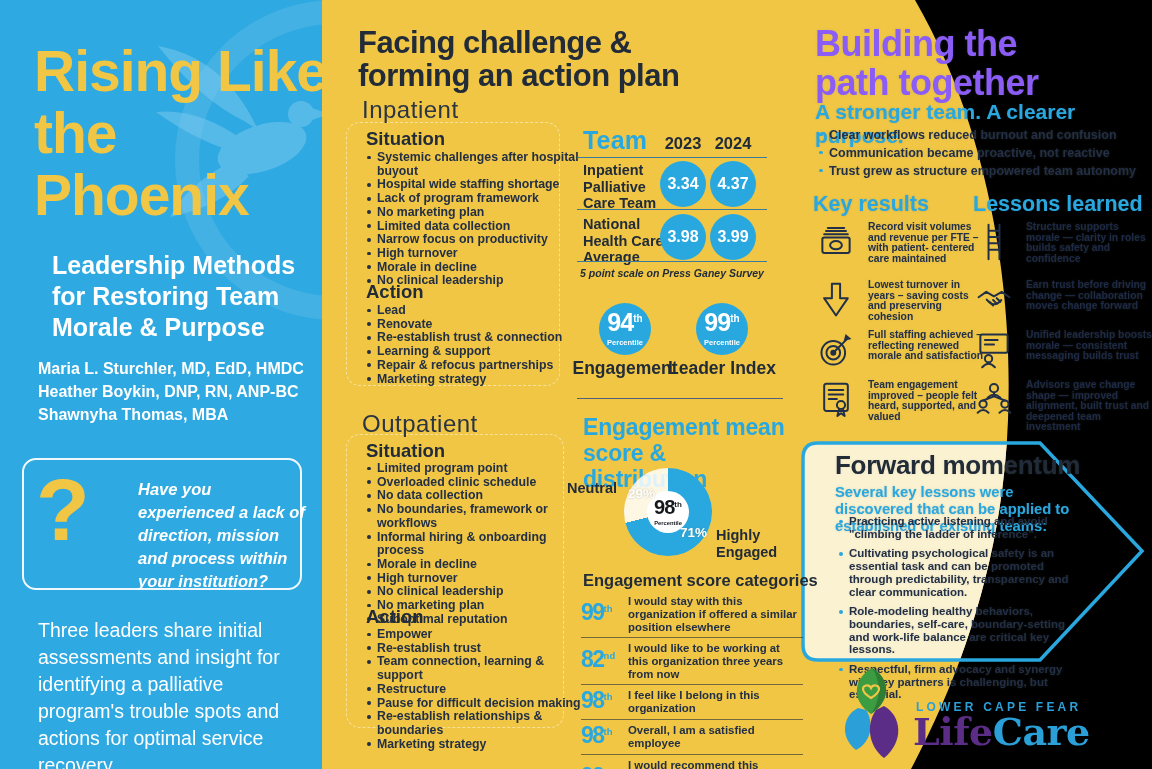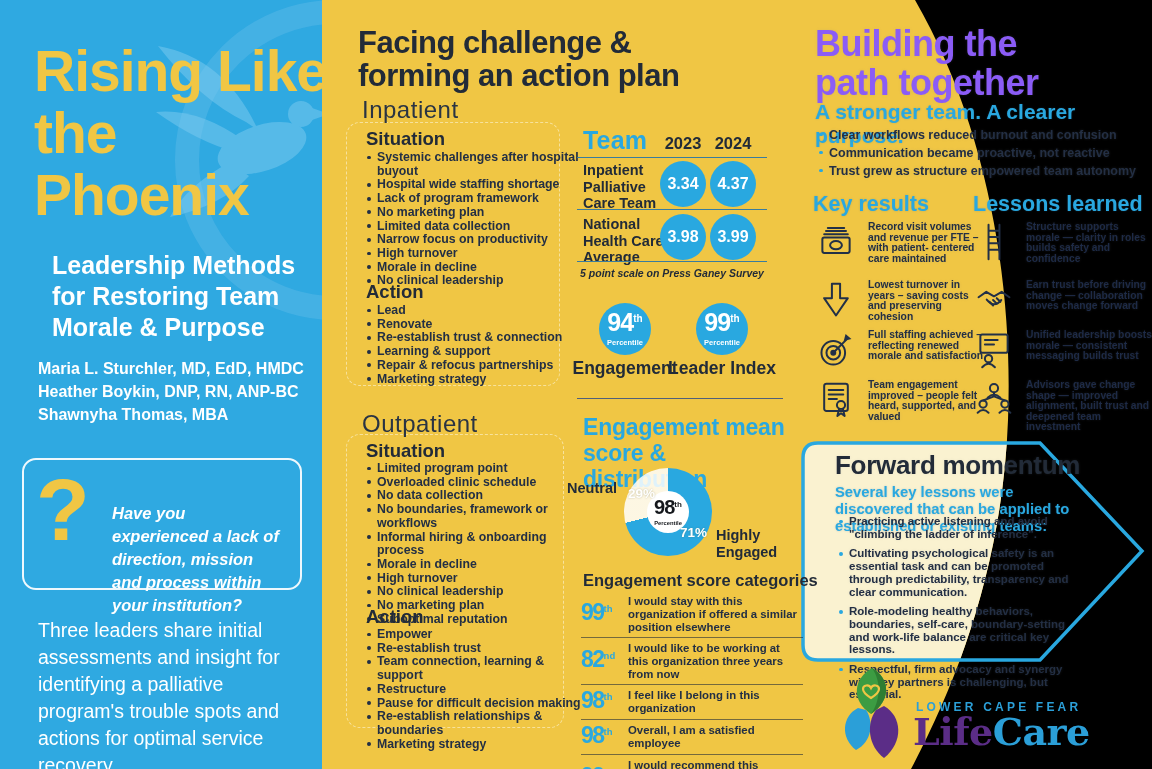--- a/index.html
+++ b/index.html
@@ -18,22 +18,22 @@
 
   
   .title{left:34px;top:40px;width:300px;font-size:57px;line-height:62px;font-weight:bold;
          letter-spacing:-1px;color:var(--yellow);}
   .subtitle{left:36px;top:250px;width:278px;font-size:25px;line-height:31px;font-weight:bold;color:#fff;margin-left:16px;}
   .authors{left:38px;top:358px;}
   .authors li{font-size:16px;line-height:22px;font-weight:bold;color:#fff;margin-bottom:1px;}
   .qbox{left:22px;top:458px;width:276px;height:128px;border:2px solid rgba(255,255,255,.92);
         border-radius:14px;}
   .qmark{left:36px;top:466px;font-size:88px;font-weight:bold;color:var(--yellow);line-height:88px;}
-  .qtext{left:112px;top:478px;width:172px;font-size:16.5px;line-height:23px;font-weight:bold;
-         font-style:italic;color:#fff;margin-top:24px;}
+  .qtext{left:138px;top:478px;width:172px;font-size:16.5px;line-height:23px;font-weight:bold;
+         font-style:italic;color:#fff;}
   .desc{left:38px;top:617px;width:256px;font-size:19.5px;line-height:27px;color:#fff;}
 
   
   .mid-h1{left:358px;top:26px;width:335px;font-size:31px;line-height:33px;font-weight:bold;
           letter-spacing:-0.5px;color:#222B38;}
   .sec-label{font-size:24px;color:#2A3443;letter-spacing:0.5px;}
   .sub-h{font-size:18.5px;font-weight:bold;color:#222B38;}
   .blt li{position:relative;padding-left:11px;font-weight:bold;color:#232F44;}
   .blt li::before{content:"";position:absolute;left:1px;top:4.6px;width:3.8px;height:3.8px;
                   border-radius:50%;background:currentColor;}

